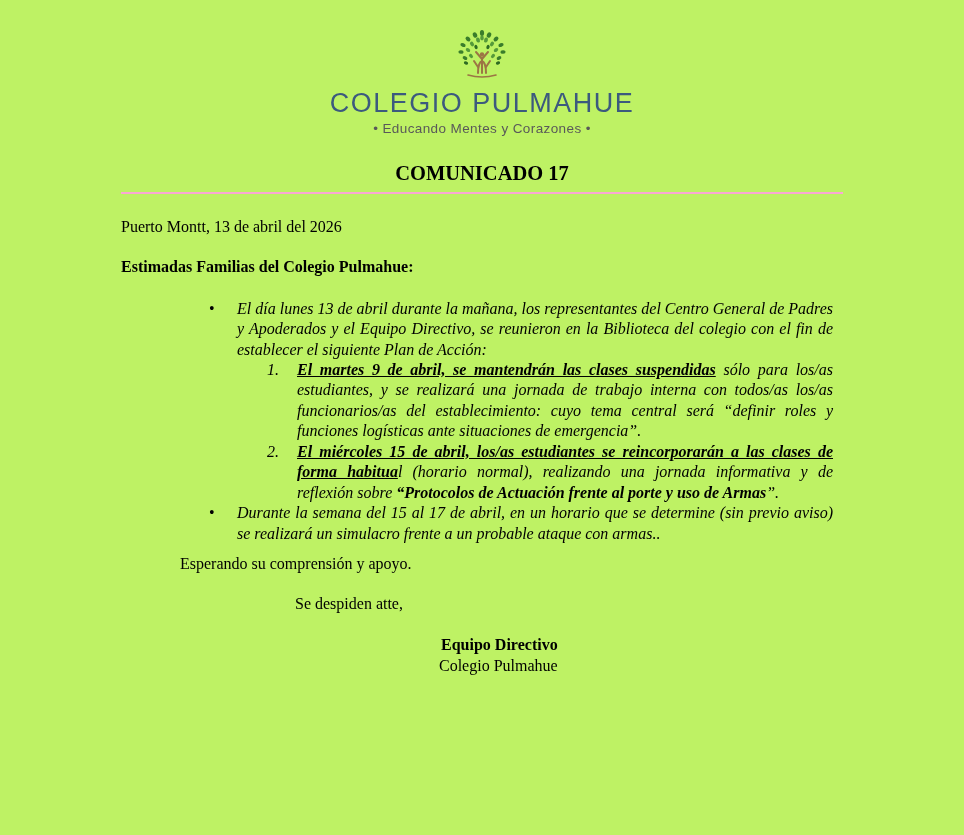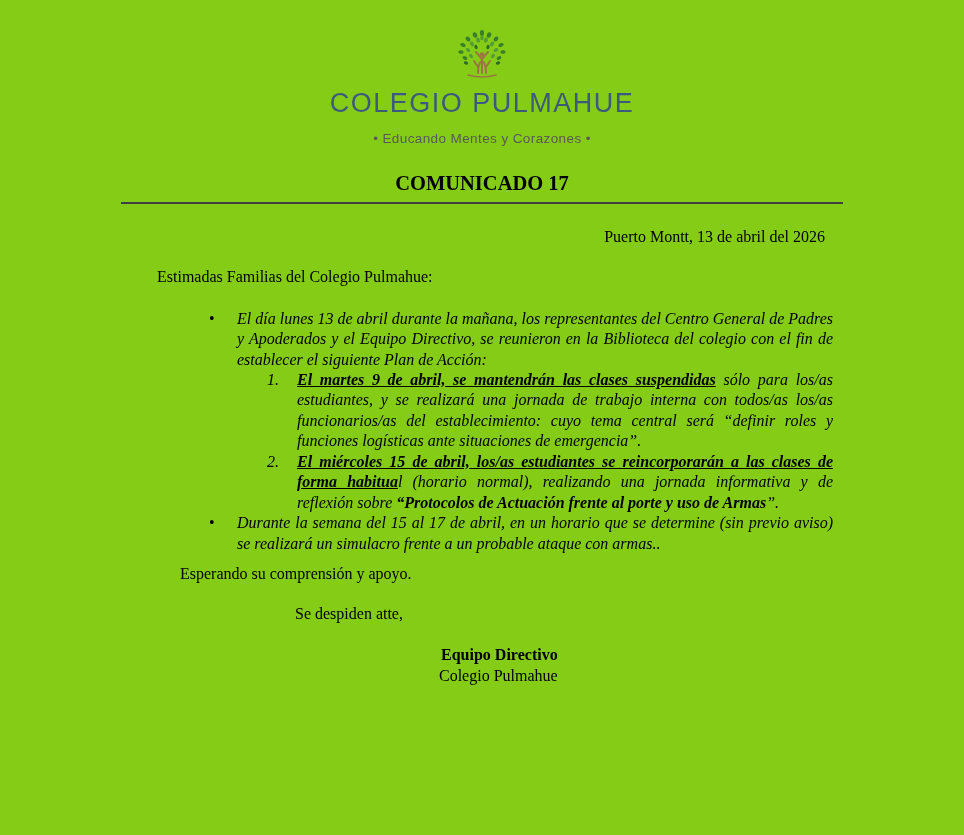--- a/index.html
+++ b/index.html
@@ -3,48 +3,48 @@
 <meta charset="utf-8">
 <style>
   * { margin: 0; padding: 0; box-sizing: border-box; }
   html, body { background: #ffffff; }
   body {
     width: 964px; height: 835px;
     font-family: "Liberation Serif", serif;
     font-size: 16px; color: #000;
     overflow: hidden;
   }
-  .page { width: 964px; height: 835px; padding: 28px 121px 0 121px; background: #84cc16; }
+  .page { width: 964px; height: 835px; padding: 28px 121px 0 121px; background: #bef264; }
 
   
   .logo-block { text-align: center; }
   .tree { display: block; margin: 0 auto; }
   .wordmark {
     font-family: "Liberation Sans", sans-serif;
     font-size: 27px; letter-spacing: 1.5px; font-weight: 400;
     margin-top: 2px;
   }
   .tagline {
     font-family: "Liberation Sans", sans-serif;
-    font-size: 13.5px; letter-spacing: 0.4px; margin-top: 12px;
+    font-size: 13.5px; letter-spacing: 0.4px; margin-top: 2px;
   }
 
   
   .title {
     margin-top: 25px;
     text-align: center;
     font-size: 20.5px; font-weight: bold;
     line-height: 1.25;
     padding-bottom: 5px;
-    border-bottom: 2px solid #404040;
+    border-bottom: 2px solid #f9a8d4;
   }
 
   
-  .dateline { margin-top: 23px; text-align: right; margin-right: 18px; line-height: 1.28; }
-  .salutation { margin-top: 20px; font-weight: normal; line-height: 1.28; margin-left: 36px; }
+  .dateline { margin-top: 23px; text-align: left; margin-right: 18px; line-height: 1.28; }
+  .salutation { margin-top: 20px; font-weight: bold; line-height: 1.28; }
   .para {
     margin-top: 20px; margin-right: 10px;
     text-align: justify; line-height: 1.28;
   }
   .indent { text-indent: 58px; }
 
   .list { margin-top: 21px; }
   .li { display: flex; line-height: 1.28; }
   .li-bullet { margin-left: 88px; }
   .li-bullet .marker { width: 28px; flex: 0 0 28px; }

